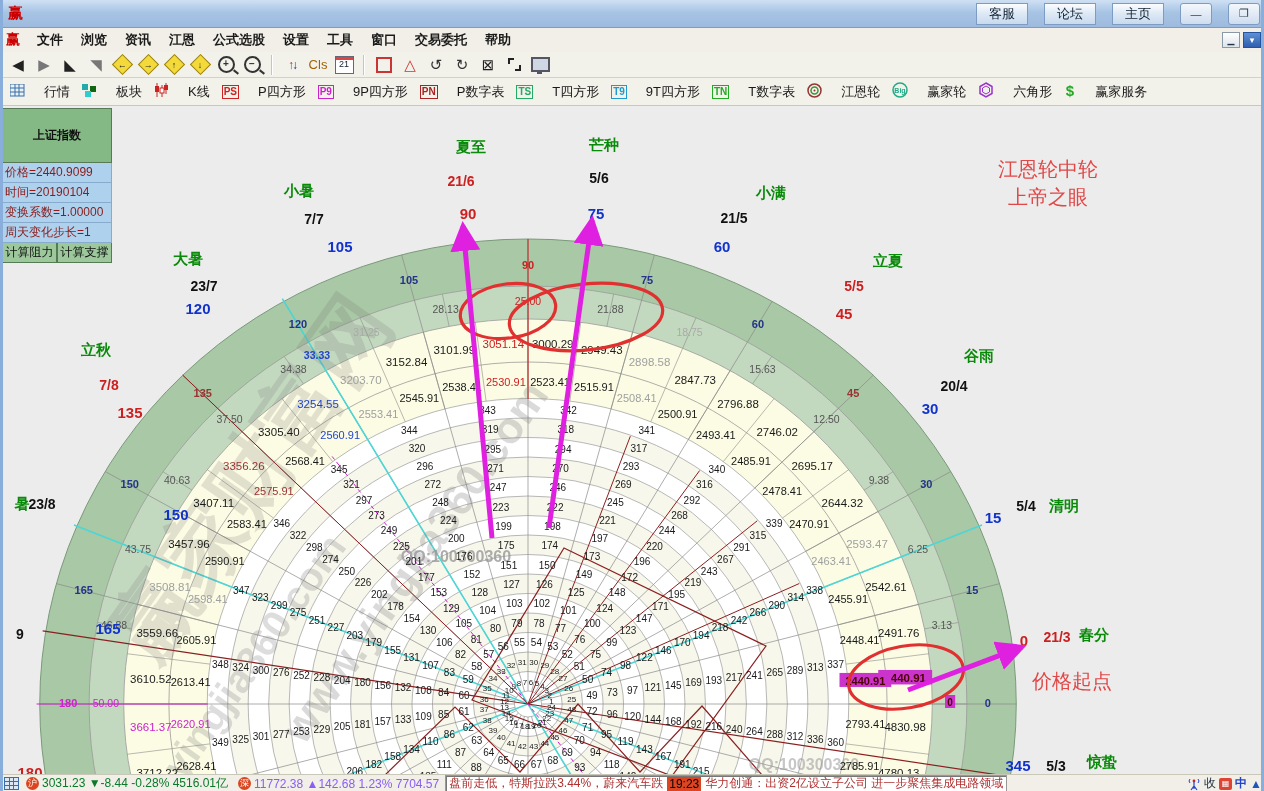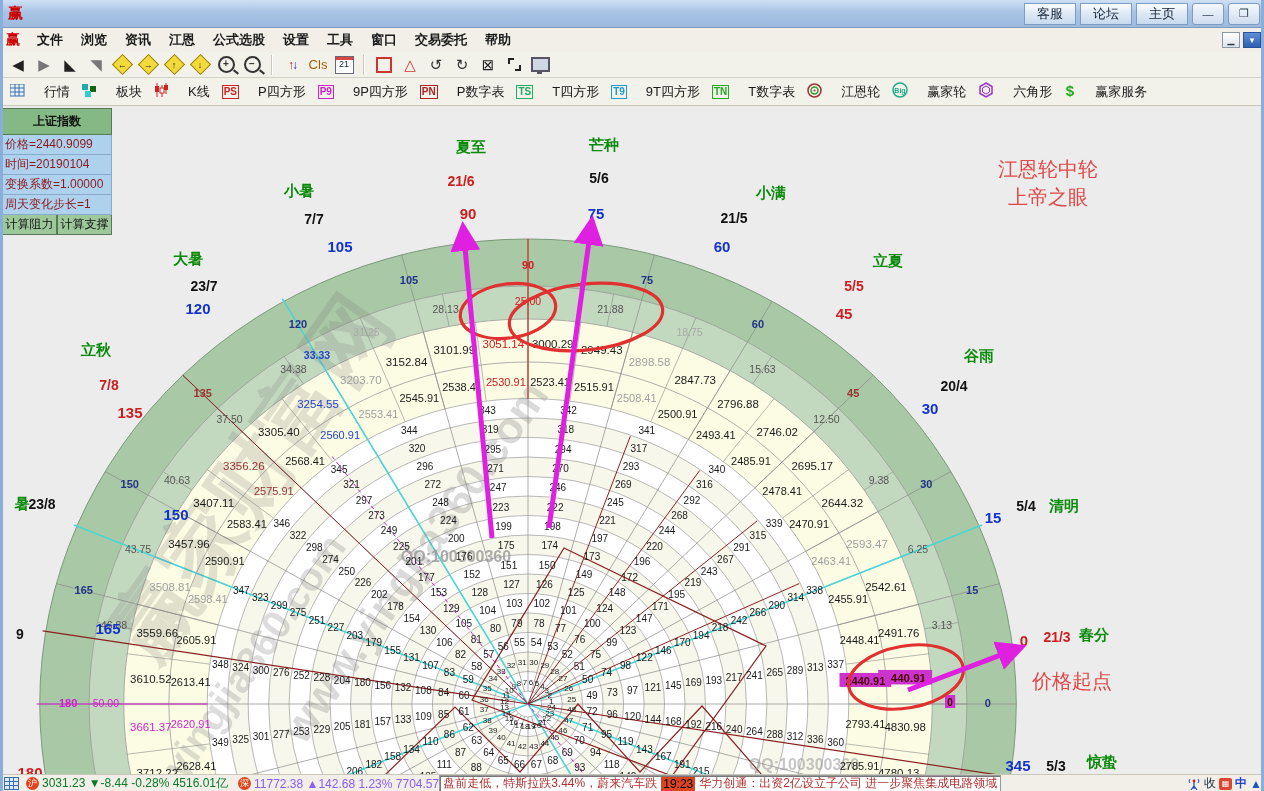--- a/index.html
+++ b/index.html
@@ -6,21 +6,21 @@
   body{width:1264px;height:791px;position:relative;overflow:hidden;
        font-family:"Liberation Sans","DejaVu Sans",sans-serif;background:#ece9e2;
        -webkit-font-smoothing:antialiased;}
   .abs{position:absolute;}
   
   #titlebar{left:0;top:0;width:1264px;height:28px;
     background:linear-gradient(#cfe0f4,#a8c4e4 45%,#9db9dd);border-bottom:1px solid #7c9cc4;
     display:flex;align-items:center;padding:0 4px;box-sizing:border-box;}
   #app-icon{color:#c00;font-weight:bold;font-size:15px;margin:0 4px;}
   #title-text{font-size:13px;color:#16222e;}
-  #titlebar-right{margin-left:auto;display:flex;align-items:flex-end;gap:4px;}
+  #titlebar-right{margin-left:auto;display:flex;align-items:flex-end;gap:16px;}
   .tb-btn{height:20px;padding:0 12px;font-size:13px;color:#123;
     background:linear-gradient(#fbfdff,#dce8f5 50%,#c9daee);border:1px solid #7c9cc4;
     display:flex;align-items:center;}
   .win-btn{width:30px;height:20px;border:1px solid #7c9cc4;border-radius:3px;
     background:linear-gradient(#f4f8fc,#cfdcef);display:flex;align-items:center;justify-content:center;
     font-size:11px;color:#345;}
   #menubar{left:0;top:28px;width:1264px;height:24px;background:#f1efe7;border-bottom:1px solid #cfccbd;
     display:flex;align-items:center;font-size:13px;color:#1a1a1a;}
   #menu-app-icon{color:#c00;font-weight:bold;font-size:14px;margin:0 8px 0 6px;}
   .menu-item{padding:2px 9px;font-weight:bold;}
@@ -55,38 +55,38 @@
   .shrink:before{left:0;top:0;border-right:none;border-bottom:none;}
   .shrink:after{right:0;bottom:0;border-left:none;border-top:none;}
   .monitor{width:15px;height:11px;border:2px solid #556;background:#cfd8e2;position:relative;}
   .monitor:after{content:"";position:absolute;left:4px;bottom:-4px;width:5px;height:2px;background:#556;}
   #toolbar2{left:0;top:78px;width:1264px;height:28px;background:#f2f1ea;border-bottom:1px solid #c9c7b8;
     display:flex;align-items:center;gap:4px;padding-left:8px;box-sizing:border-box;font-size:13px;color:#1a1a1a;}
   .t2{display:flex;align-items:center;gap:19px;padding:0 6px 0 2px;}
   .badge{font-size:10px;font-weight:bold;border:1px solid;padding:0 1px;line-height:12px;}
   
   #info-panel{left:2px;top:108px;width:110px;z-index:5;font-size:12px;}
-  #info-title{background:#84b884;border:1px solid #567a56;text-align:center;color:#111;padding:4px 0;font-weight:bold;}
+  #info-title{background:#84b884;border:1px solid #567a56;text-align:center;color:#111;padding:18px 0;font-weight:bold;}
   .info-row{background:#aed2ee;border:1px solid #88aacc;border-top:none;color:#8b1a1a;padding:1px 2px;white-space:nowrap;overflow:hidden;}
   #info-btns{display:flex;}
   .info-btn{flex:1;background:#9cc89c;border:1px solid #567a56;border-top:none;color:#111;text-align:center;padding:1px 0;}
   
   #chart{left:4px;top:106px;width:1256px;height:668px;background:#ececec;}
   #statusbar{left:0;top:774px;width:1264px;height:17px;background:#f1efe7;border-top:1px solid #c9c7b8;
     display:flex;align-items:center;font-size:12px;white-space:nowrap;}
   .st-grid{display:inline-block;width:13px;height:11px;margin:0 4px 0 4px;
     background:linear-gradient(#3a6ea5,#3a6ea5) 0 3px/13px 1px no-repeat,
                linear-gradient(#3a6ea5,#3a6ea5) 0 7px/13px 1px no-repeat,
                linear-gradient(90deg,#3a6ea5,#3a6ea5) 4px 0/1px 11px no-repeat,
                linear-gradient(90deg,#3a6ea5,#3a6ea5) 8px 0/1px 11px no-repeat,#dce8f4;border:1px solid #3a6ea5;}
   .st-circle{display:inline-flex;width:13px;height:13px;border-radius:50%;background:#d42;color:#ffe;
     font-size:9px;align-items:center;justify-content:center;margin:0 3px;}
   .green{color:#0a7a2a;} .red{color:#8b5cf6;}
   #news-panel{display:flex;align-items:center;background:#fff;border:1px solid #999;box-shadow:inset 1px 1px 0 #777;
-    height:15px;padding:0 3px;color:#b03030;overflow:hidden;max-width:668px;}
+    height:15px;margin-left:6px;padding:0 3px;color:#b03030;overflow:hidden;max-width:668px;}
   #news-time{background:#d42;color:#000000;padding:0 2px;margin:0 4px;}
   #status-right{margin-left:auto;display:flex;align-items:center;gap:3px;margin-right:2px;color:#234;}
   .ric{font-size:12px;}
   .ric-red{width:13px;height:12px;background:#d43;border-radius:2px;color:#fff;font-size:8px;
     display:inline-flex;align-items:center;justify-content:center;}
   
   #bl,#br{top:0;width:3px;height:791px;background:#89aedb;z-index:9;}
   #bl{left:0;} #br{left:1261px;}
 </style>
 </head>

